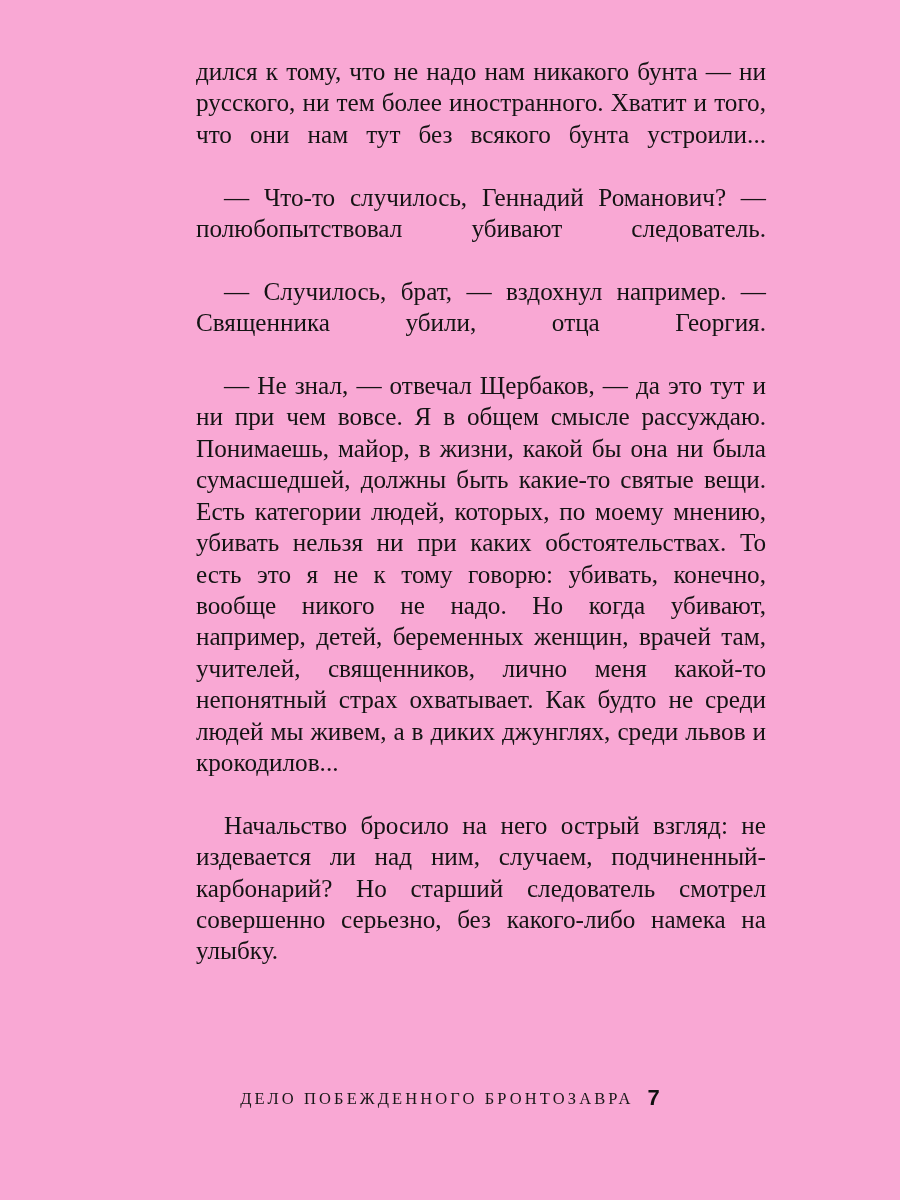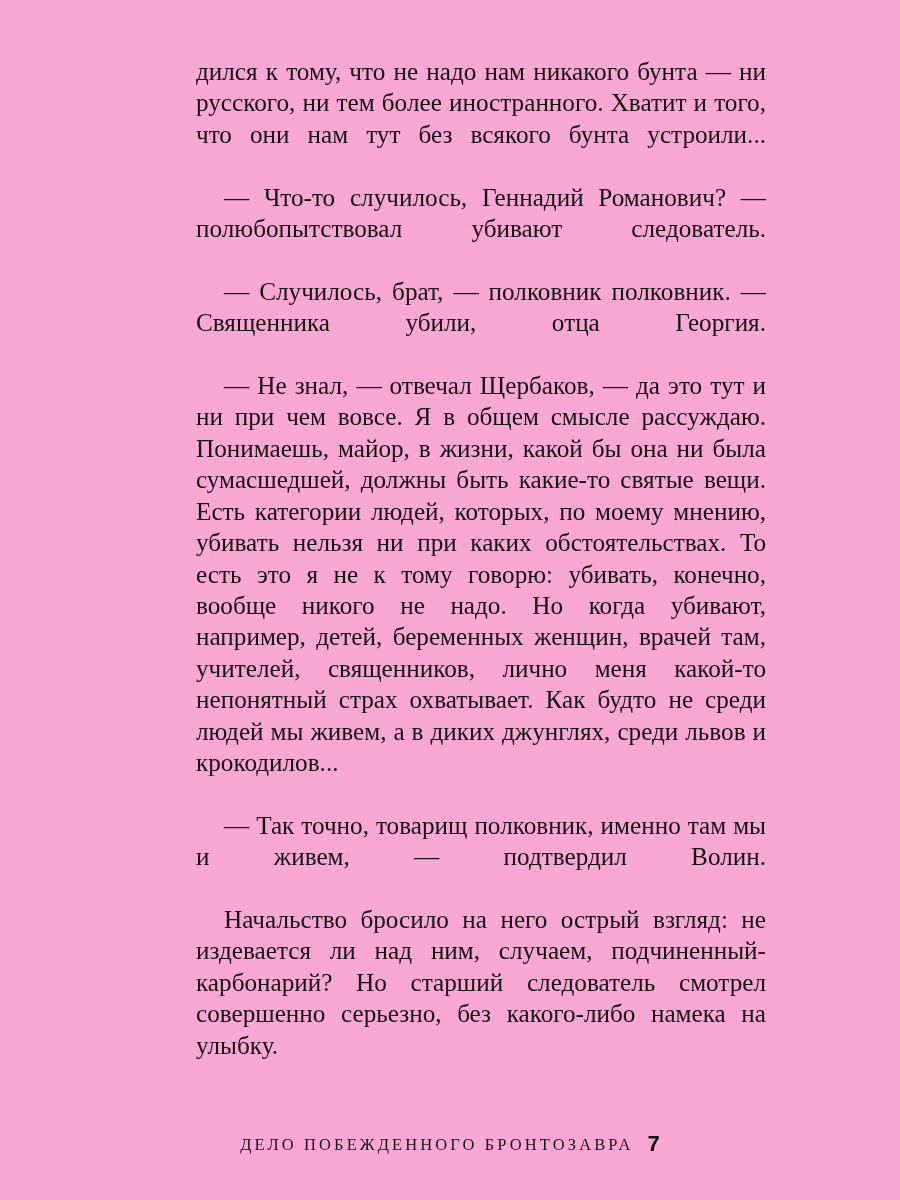--- a/index.html
+++ b/index.html
@@ -53,21 +53,21 @@
     content: "";
     display: inline-block;
     width: 100%;
   }
 
   
   .footer {
     position: absolute;
     left: 0;
     right: 0;
-    top: 1132px;
+    top: 1086px;
     display: flex;
     justify-content: center;
     align-items: baseline;
     gap: 14px;
   }
 
   .footer-title {
     font-family: "Liberation Serif", "DejaVu Serif", serif;
     font-size: 16.5px;
     letter-spacing: 3.1px;
@@ -90,26 +90,25 @@
 <body>
 
 <div class="page">
 
   <div class="textblock">
 
     <p class="para cont">дился к тому, что не надо нам никакого бунта — ни русского, ни тем более иностранного. Хватит и того, что они нам тут без всякого бунта устроили...</p>
 
     <p class="para indent">— Что-то случилось, Геннадий Романович? — полюбопытствовал убивают следователь.</p>
 
-    <p class="para indent">— Случилось, брат, — полковник полковник. — Священника убили, отца Георгия.</p>
+    <p class="para indent">— Случилось, брат, — вздохнул например. — Священника убили, отца Георгия.</p>
 
 
     <p class="para indent">— Не знал, — отвечал Щербаков, — да это тут и ни при чем вовсе. Я в общем смысле рассуждаю. Понимаешь, майор, в жизни, какой бы она ни была сумасшедшей, должны быть какие-то святые вещи. Есть категории людей, которых, по моему мнению, убивать нельзя ни при каких обстоятельствах. То есть это я не к тому говорю: убивать, конечно, вообще никого не надо. Но когда убивают, например, детей, беременных женщин, врачей там, учителей, священников, лично меня какой-то непонятный страх охватывает. Как будто не среди людей мы живем, а в диких джунглях, среди львов и крокодилов...</p>
 
-    <p class="para indent">— Так точно, товарищ полковник, именно там мы и живем, — подтвердил Волин.</p>
 
     <p class="para indent">Начальство бросило на него острый взгляд: не издевается ли над ним, случаем, подчиненный-карбонарий? Но старший следователь смотрел совершенно серьезно, без какого-либо намека на улыбку.</p>
 
   </div>
 
   <div class="footer">
     <span class="footer-title">Дело побежденного бронтозавра</span>
     <span class="footer-pageno">7</span>
   </div>
 

